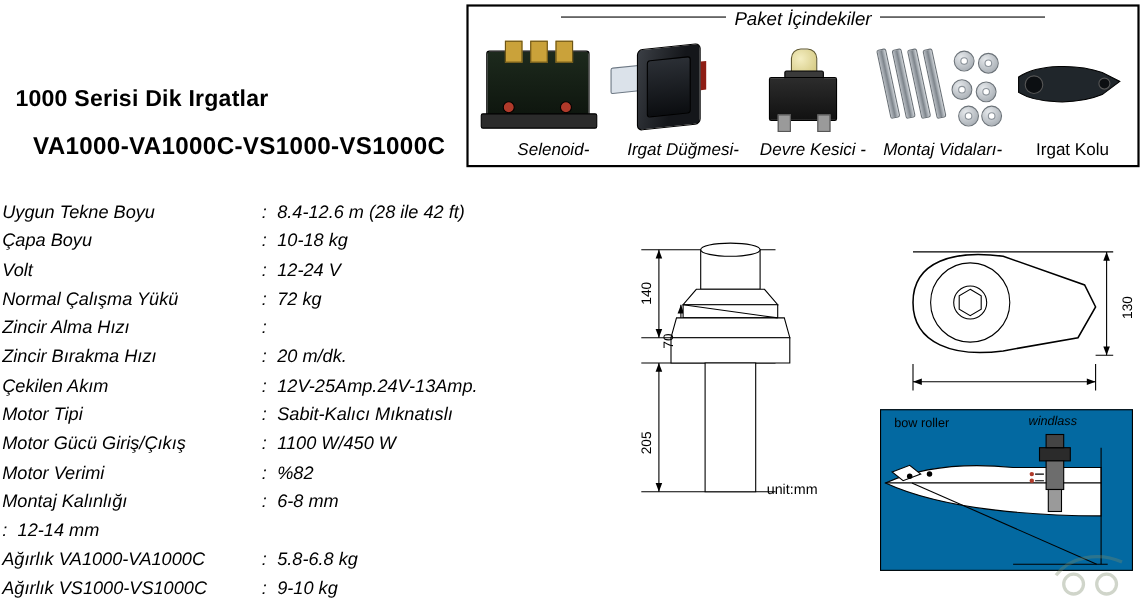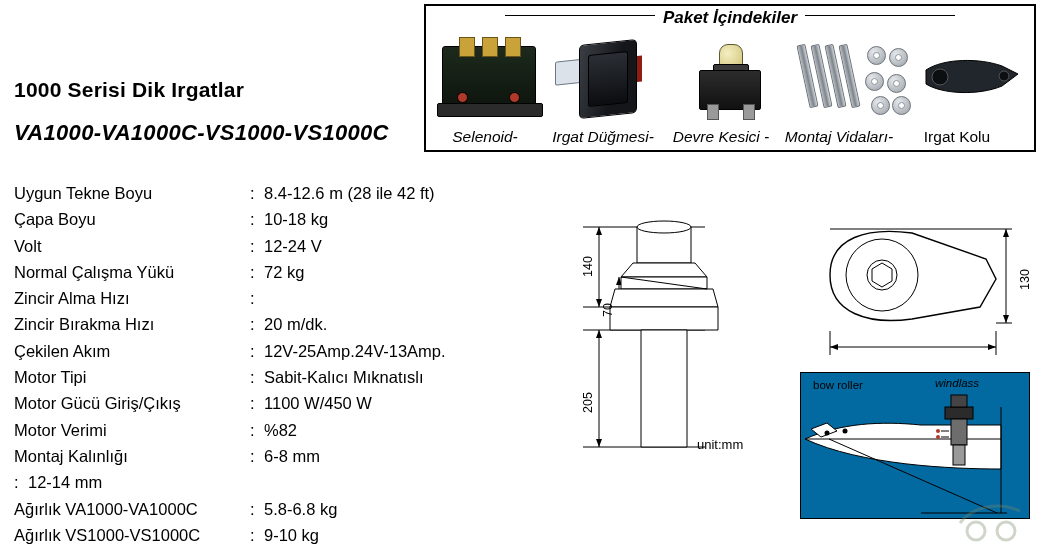--- a/index.html
+++ b/index.html
@@ -25,44 +25,43 @@
   }
   .main-title {
     font-size: 21px;
     font-weight: bold;
     letter-spacing: 0.2px;
     margin: 0 0 18px 0;
   }
   .model-title {
     font-size: 22px;
     font-weight: bold;
-    font-style: italic;
     letter-spacing: 0.3px;
-    margin: 0;
+    margin: 16px;
   }
 
   
   .package-box {
     position: absolute;
     left: 424px;
     top: 4px;
     width: 612px;
     height: 148px;
     border: 2px solid #000;
     box-sizing: border-box;
     background: #fff;
   }
   .package-title {
     position: absolute;
     left: 0;
     right: 0;
     top: 2px;
     text-align: center;
     font-size: 17px;
-    font-weight: bold;
+    font-weight: normal;
     font-style: italic;
   }
   .package-title .rule-left,
   .package-title .rule-right {
     display: inline-block;
     width: 150px;
     height: 1px;
     background: #000;
     vertical-align: middle;
     margin: 0 8px;
@@ -83,21 +82,21 @@
     width: 118px;
     height: 94px;
     position: relative;
   }
   .pkg-captions {
     position: absolute;
     left: 0;
     right: 0;
     bottom: 4px;
     display: flex;
-    justify-content: flex-start;
+    justify-content: flex-end;
     font-size: 15.5px;
     font-style: italic;
   }
   .pkg-captions span {
     width: 118px;
     text-align: center;
     white-space: nowrap;
   }
   .pkg-captions span.last { font-style: normal; }
 
@@ -182,24 +181,25 @@
     border-radius: 50%; background: #fff; border: 1px solid #8d949b;
   }
 
   .handle {
     position: absolute; left: 6px; top: 26px; width: 104px; height: 42px;
   }
 
   
   .spec-list {
     position: absolute;
-    left: 14px;
+    left: 2px;
     top: 180px;
     width: 520px;
     font-size: 16.5px;
+    font-style: italic;
   }
   .spec-row {
     display: flex;
     line-height: 26.3px;
     height: 26.3px;
     align-items: baseline;
   }
   .spec-label { width: 236px; flex: none; }
   .spec-colon { width: 14px; flex: none; }
   .spec-value { flex: 1; }

